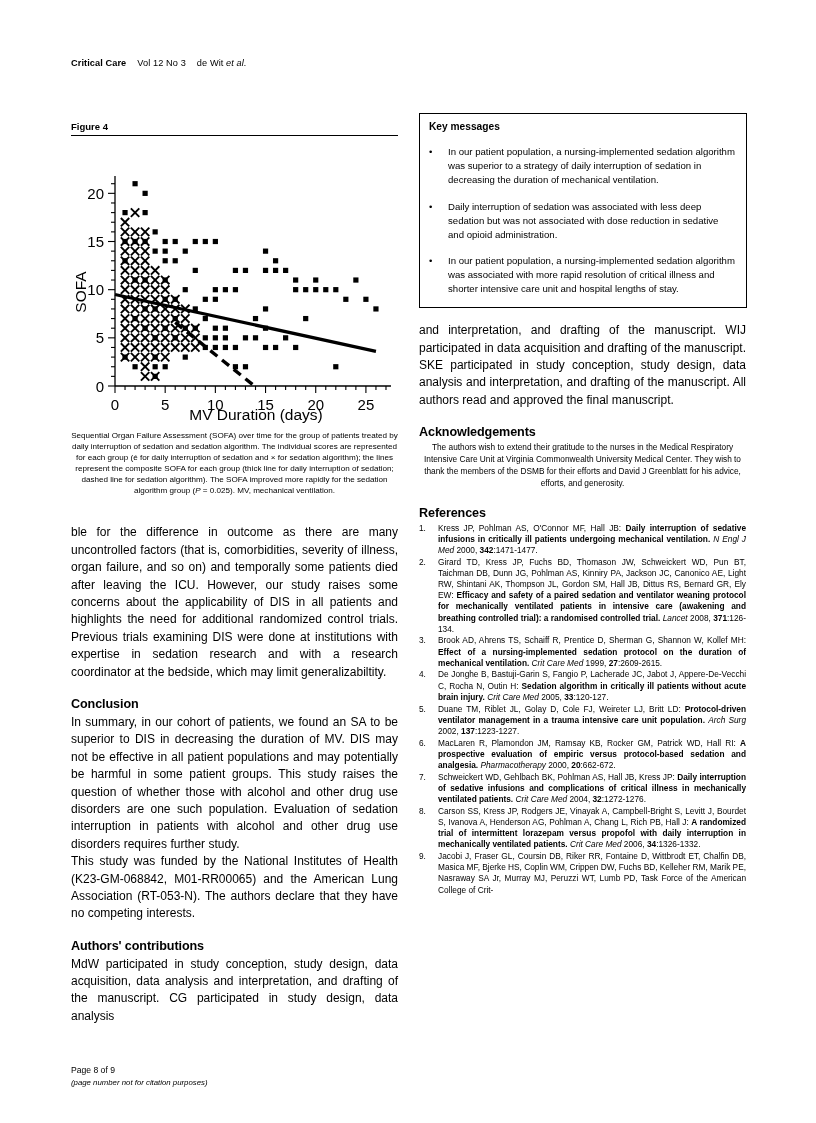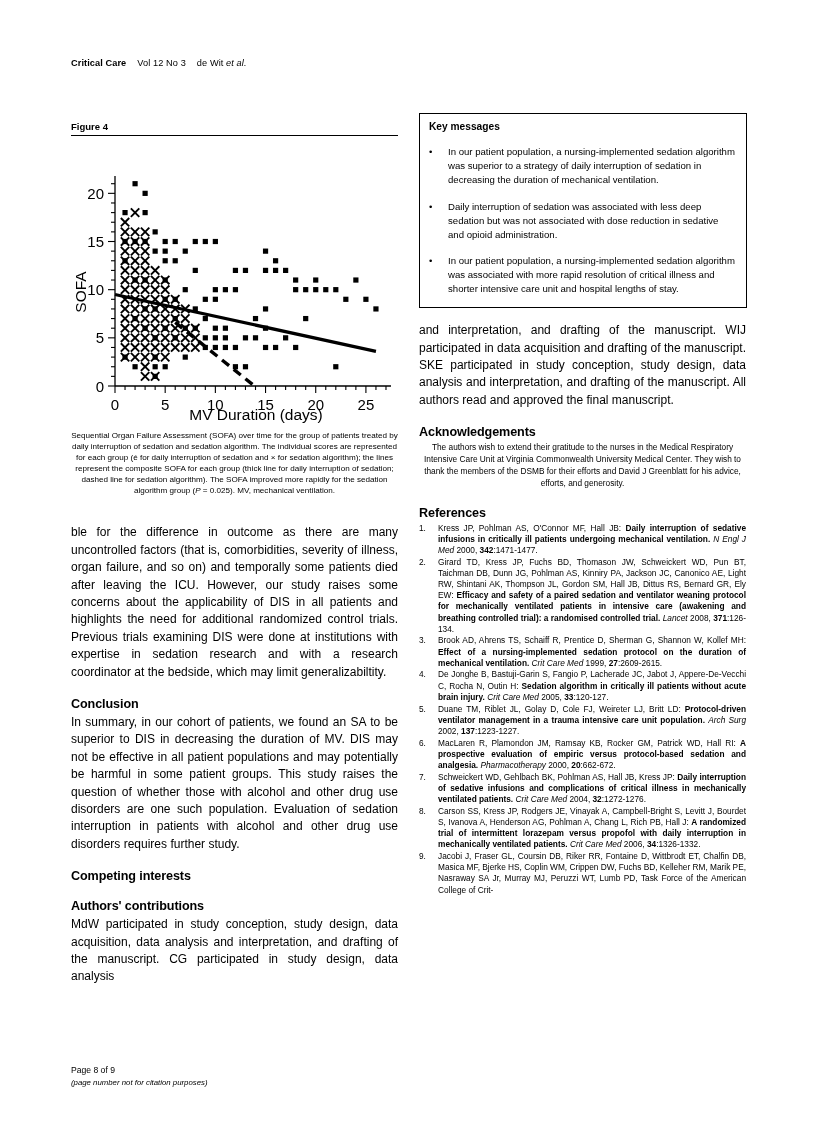--- a/index.html
+++ b/index.html
@@ -677,21 +677,21 @@
       Sequential Organ Failure Assessment (SOFA) over time for the group of patients treated by daily interruption of sedation and sedation algorithm. The individual scores are represented for each group (é for daily interruption of sedation and × for sedation algorithm); the lines represent the composite SOFA for each group (thick line for daily interruption of sedation; dashed line for sedation algorithm). The SOFA improved more rapidly for the sedation algorithm group (<i>P</i>&nbsp;=&nbsp;0.025). MV, mechanical ventilation.
     </div>
 
     <div class="gap" style="height:28px"></div>
 
     <p class="body-p">ble for the difference in outcome as there are many uncontrolled factors (that is, comorbidities, severity of illness, organ failure, and so on) and temporally some patients died after leaving the ICU. However, our study raises some concerns about the applicability of DIS in all patients and highlights the need for additional randomized control trials. Previous trials examining DIS were done at institutions with expertise in sedation research and with a research coordinator at the bedside, which may limit generalizabiltity.</p>
 
     <h2 class="sec-head">Conclusion</h2>
     <p class="body-p">In summary, in our cohort of patients, we found an SA to be superior to DIS in decreasing the duration of MV. DIS may not be effective in all patient populations and may potentially be harmful in some patient groups. This study raises the question of whether those with alcohol and other drug use disorders are one such population. Evaluation of sedation interruption in patients with alcohol and other drug use disorders requires further study.</p>
 
-    <h2 class="sec-head">Competing interests</h2>
+    <p class="body-p">This study was funded by the National Institutes of Health (K23-GM-068842, M01-RR00065) and the American Lung Association (RT-053-N). The authors declare that they have no competing interests.</p>
 
     <h2 class="sec-head">Authors' contributions</h2>
     <p class="body-p">MdW participated in study conception, study design, data acquisition, data analysis and interpretation, and drafting of the manuscript. CG participated in study design, data analysis</p>
   </div>
 
   <div class="col-right">
 
     <div class="keybox">
       <div class="keybox-title">Key messages</div>
       <div id="key-messages-list">

